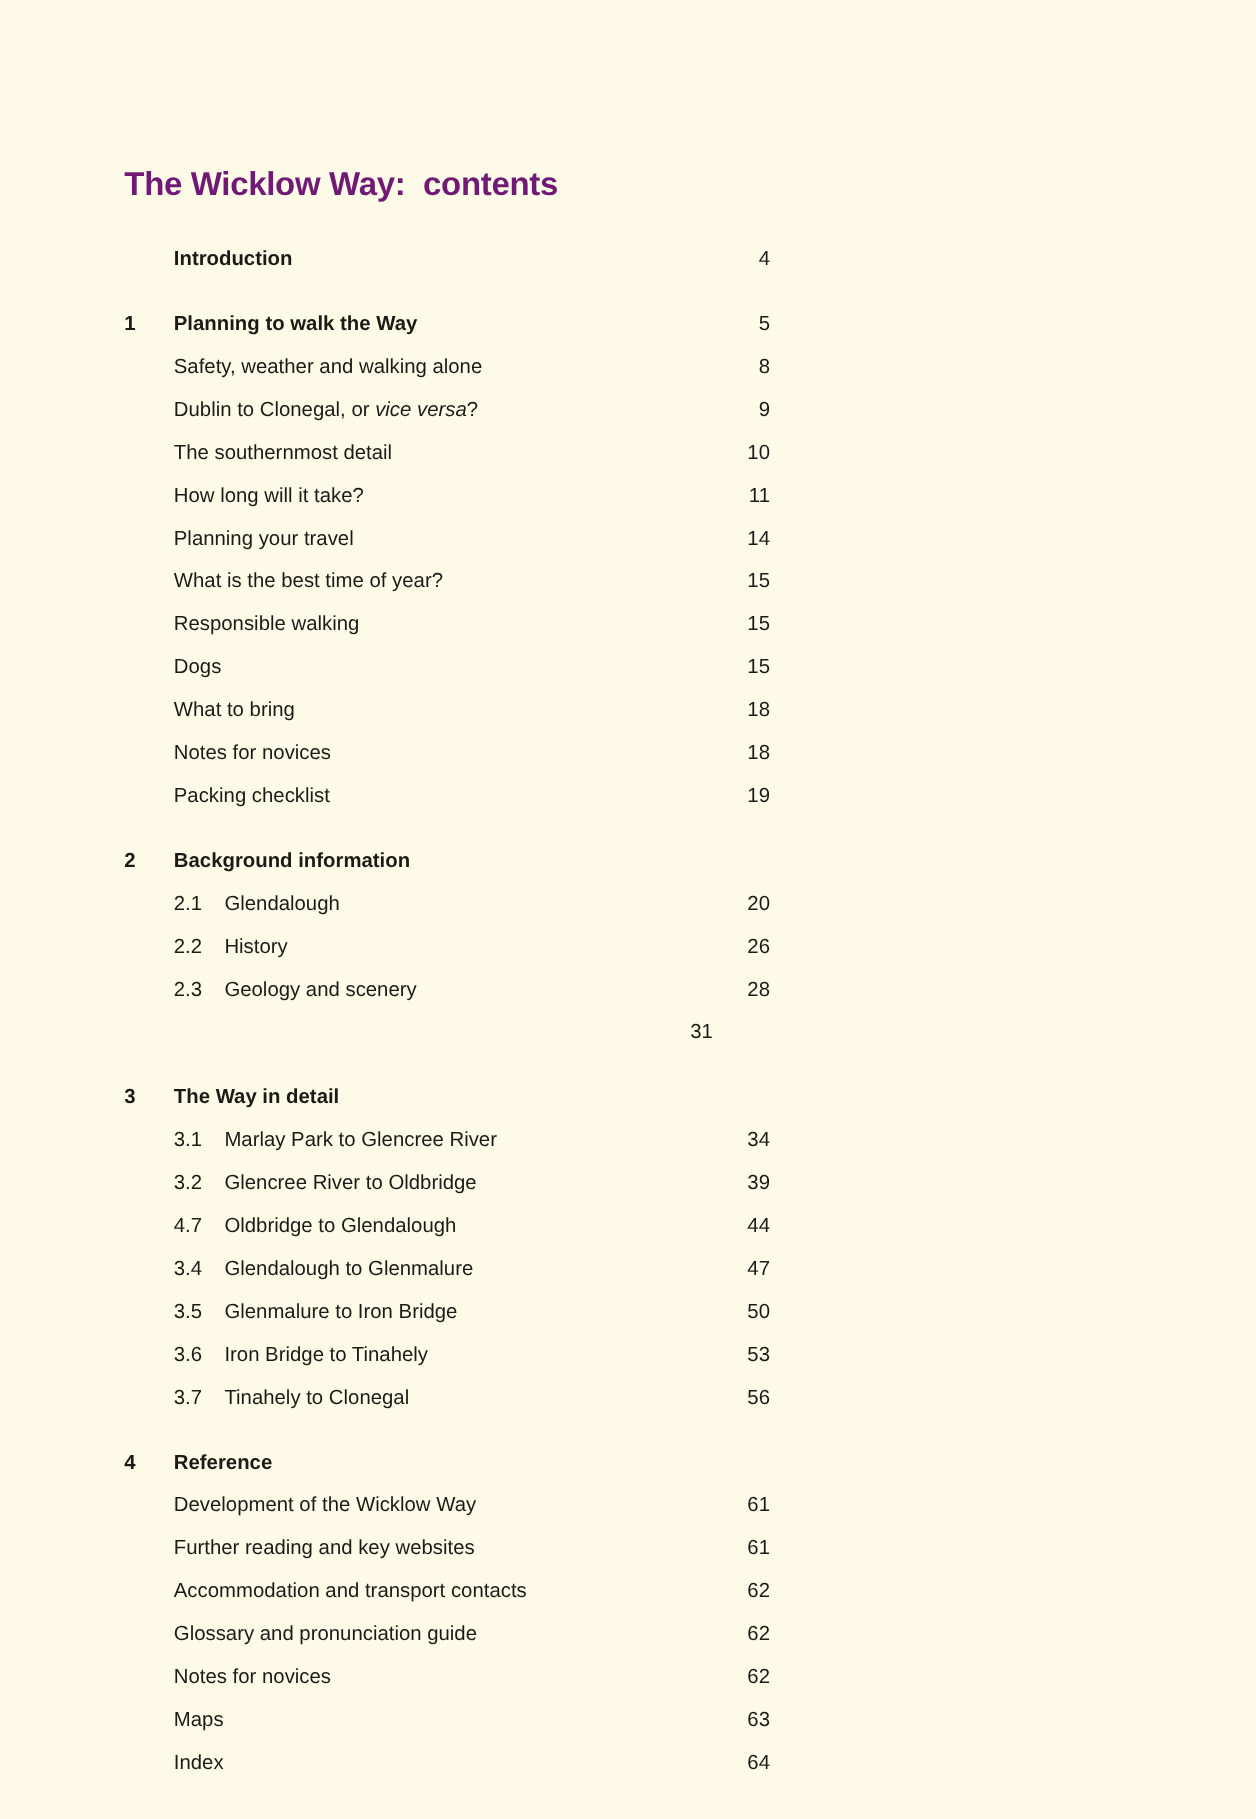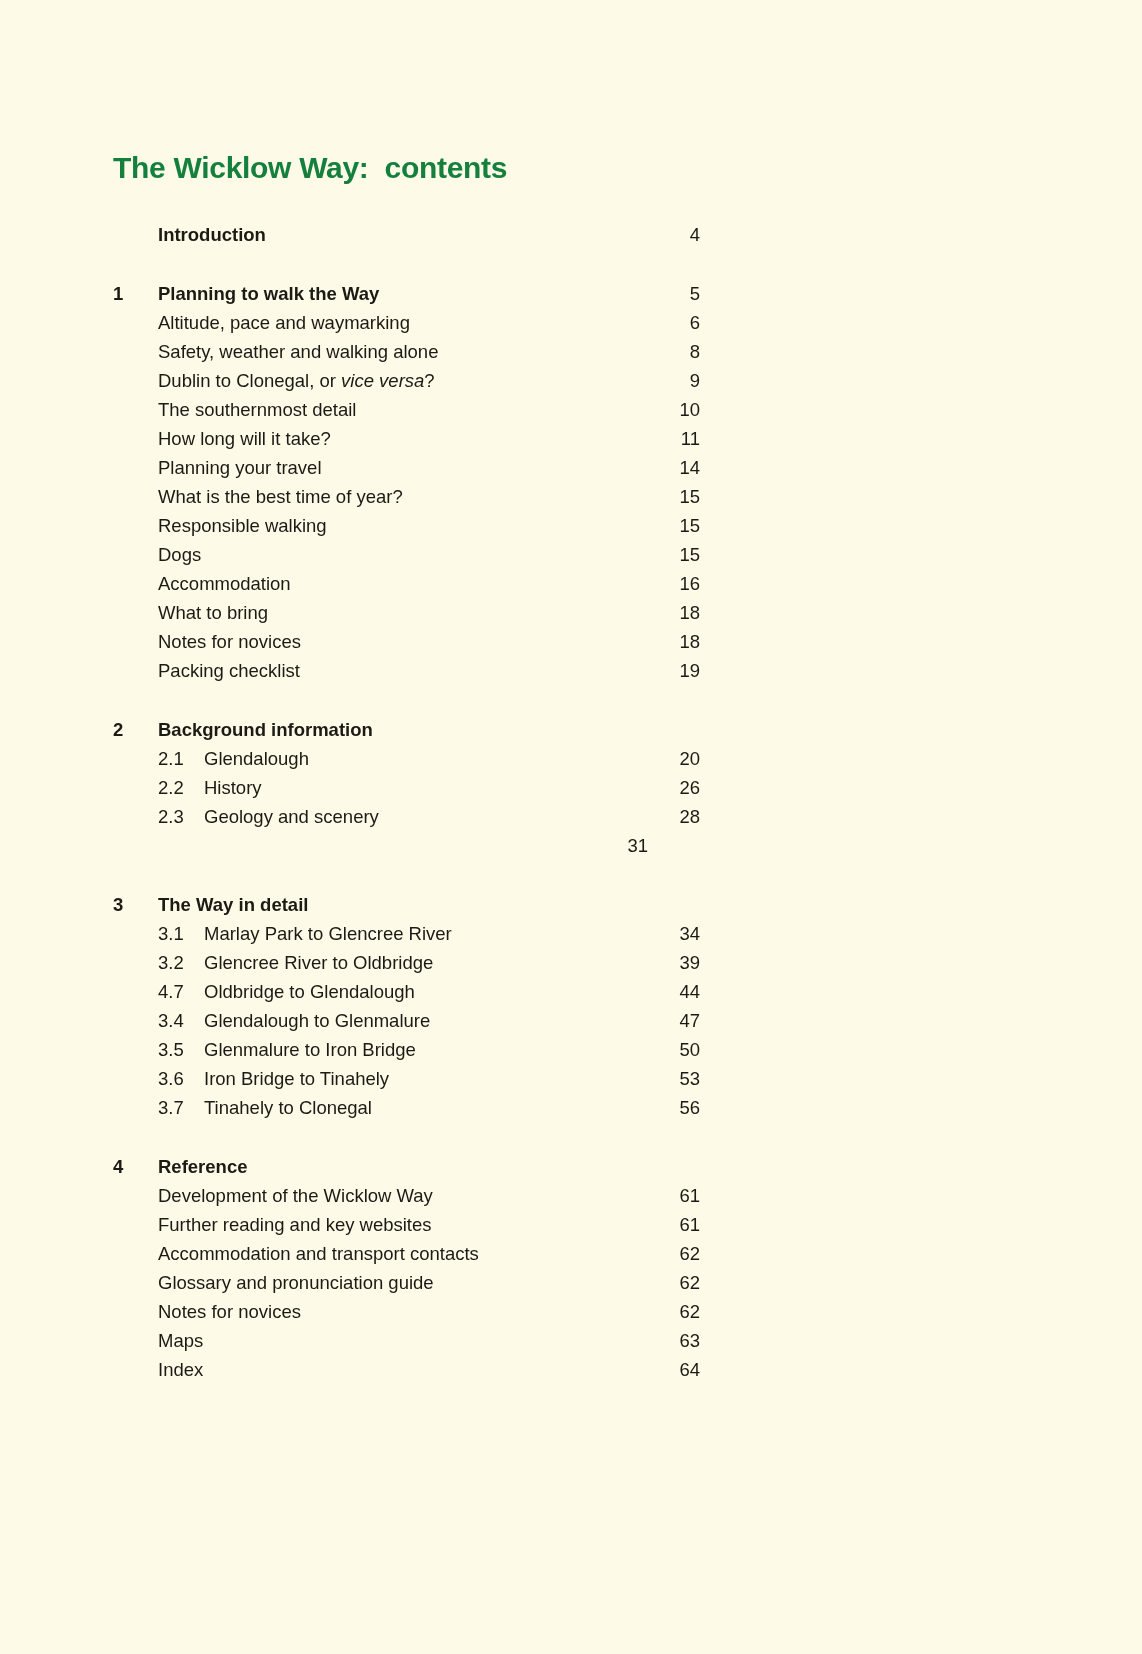--- a/index.html
+++ b/index.html
@@ -21,33 +21,34 @@
     top: 150px;
     width: 587px;
   }
   h1.title {
     margin: 0 0 34px 0;
     font-size: 30px;
     line-height: 36px;
     font-weight: bold;
     letter-spacing: -0.3px;
     white-space: pre; 
-    color: #15803d;
+    color: #701a75;
   }
   .block {
     margin-bottom: 30px;
   }
   .block:last-child {
     margin-bottom: 0;
   }
   .row {
     display: grid;
     grid-template-columns: 45px 1fr 52px;
     font-size: 18.5px;
     line-height: 29px;
+    margin-top: 10px;
   }
   .row .num {
     font-weight: bold;
   }
   .row.bold .label {
     font-weight: bold;
   }
   .row .subnum {
     display: inline-block;
     width: 46px;
@@ -73,25 +74,20 @@
           </div>
         </div>
         <div class="block">
           <div class="row bold">
             <span class="num">1</span>
             <span class="label">Planning to walk the Way</span>
             <span class="page-num">5</span>
           </div>
           <div class="row">
             <span class="num"></span>
-            <span class="label">Altitude, pace and waymarking</span>
-            <span class="page-num">6</span>
-          </div>
-          <div class="row">
-            <span class="num"></span>
             <span class="label">Safety, weather and walking alone</span>
             <span class="page-num">8</span>
           </div>
           <div class="row">
             <span class="num"></span>
             <span class="label"><span>Dublin to Clonegal, or </span><em>vice versa</em><span>?</span></span>
             <span class="page-num">9</span>
           </div>
           <div class="row">
             <span class="num"></span>
@@ -115,25 +111,20 @@
           </div>
           <div class="row">
             <span class="num"></span>
             <span class="label">Responsible walking</span>
             <span class="page-num">15</span>
           </div>
           <div class="row">
             <span class="num"></span>
             <span class="label">Dogs</span>
             <span class="page-num">15</span>
-          </div>
-          <div class="row">
-            <span class="num"></span>
-            <span class="label">Accommodation</span>
-            <span class="page-num">16</span>
           </div>
           <div class="row">
             <span class="num"></span>
             <span class="label">What to bring</span>
             <span class="page-num">18</span>
           </div>
           <div class="row">
             <span class="num"></span>
             <span class="label">Notes for novices</span>
             <span class="page-num">18</span>

